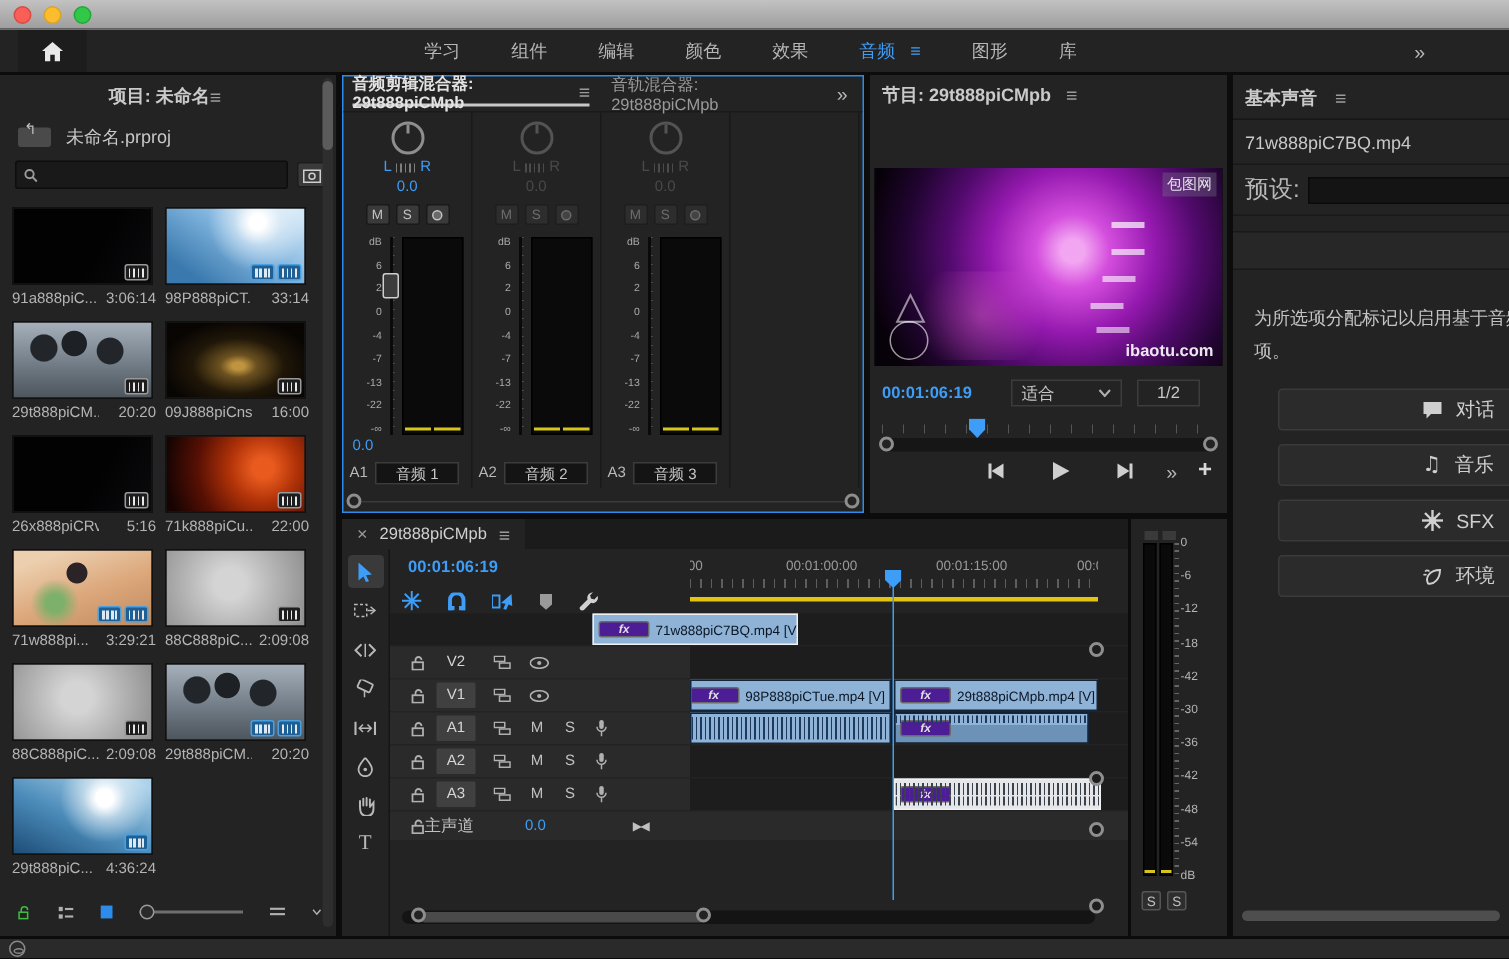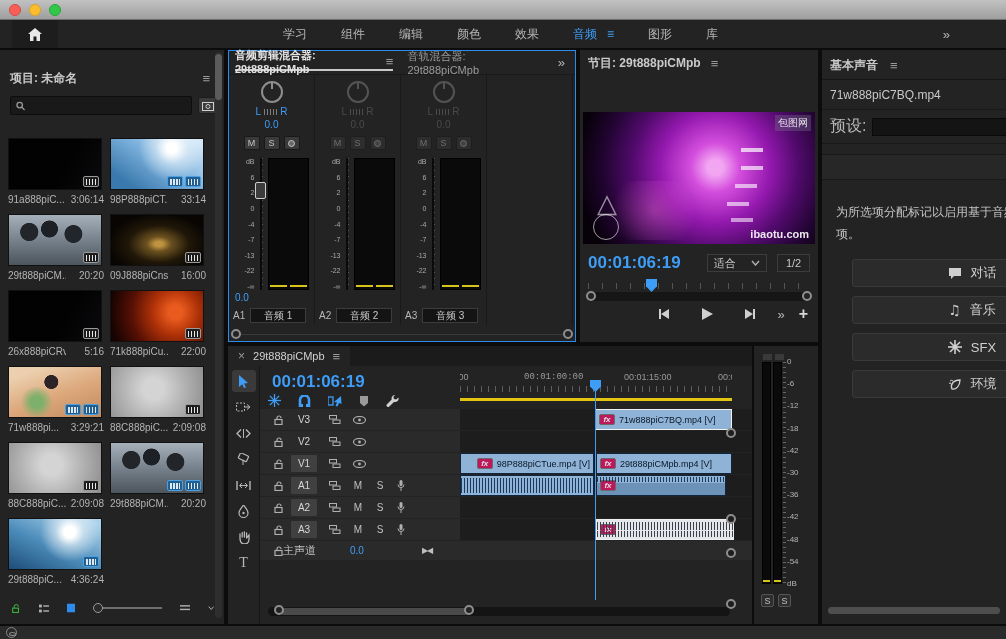--- a/index.html
+++ b/index.html
@@ -26,21 +26,21 @@
   .wtab { font-size:12px; color:#b6b6b6; cursor:default; }
   .wtab.active { color:#3e9df7; }
   .wtab-menu { color:#3e9df7; font-size:12px; margin-left:-24px; }
   .overflow-chevrons { color:#b6b6b6; font-size:13px; margin-right:56px; }
 
   .menu-glyph { color:#9a9a9a; font-size:13px; }
   .panel-title { font-size:12px; font-weight:bold; color:#cacaca; }
 
   
   #project-panel { position:absolute; left:0; top:50px; width:224px; height:574px; background:#232323; }
-  #project-panel .phead { display:flex; align-items:center; justify-content:space-between; padding:20px 14px 4px 10px; }
+  #project-panel .phead { display:flex; align-items:center; justify-content:center; padding:6px 14px 4px 10px; }
   .bin-row { display:flex; align-items:center; gap:10px; padding:6px 10px 2px 12px; }
   .bin-icon { width:22px; height:13px; background:#4a4a4a; border-radius:2px; position:relative; }
   .bin-icon::after { content:"↰"; position:absolute; left:4px; top:-4px; font-size:10px; color:#bdbdbd; }
   .bin-name { font-size:12px; color:#c8c8c8; }
   .search-row { display:flex; align-items:center; gap:6px; padding:5px 6px 4px 10px; }
   .search-box { flex:1; height:19px; background:#191919; border:1px solid #0d0d0d; border-radius:2px;
     display:flex; align-items:center; gap:4px; padding:0 5px; }
   .search-box input { background:transparent; border:none; outline:none; color:#ccc; font-size:11px; width:100%; }
   .srch-btn { width:20px; height:17px; background:#3a3a3a; border:1px solid #1c1c1c; border-radius:2px;
     display:flex; align-items:center; justify-content:center; }
@@ -127,21 +127,21 @@
   .globe::before { content:""; position:absolute; left:8%; top:52%; width:45%; height:45%;
     background:radial-gradient(circle,rgba(255,120,220,.35),transparent 70%); }
   .hud-tri { position:absolute; left:14px; bottom:28px; color:rgba(255,255,255,.55); font-size:26px; line-height:1; }
   .hud-circ { position:absolute; left:10px; bottom:4px; width:26px; height:26px; border:1px solid rgba(255,255,255,.6); border-radius:50%; }
   .hud-chips { position:absolute; right:52px; top:36px; width:22px; height:4px; background:rgba(255,255,255,.7);
     box-shadow:0 18px 0 rgba(255,255,255,.65), -6px 36px 0 rgba(255,255,255,.6), -14px 54px 0 rgba(255,255,255,.6), -10px 70px 0 rgba(255,255,255,.55); }
   .wm-top { position:absolute; right:4px; top:3px; font-size:10px; color:rgba(255,255,255,.85);
     background:rgba(120,120,140,.35); padding:1px 3px; }
   .wm-bottom { position:absolute; right:6px; bottom:4px; font-size:11px; font-weight:bold; color:rgba(255,255,255,.9);margin-left:39px; }
   .prog-ctrl { position:absolute; left:0; top:203px; width:100%; }
-  .timecode { color:#3e9df7; font-size:17px; font-weight:bold;text-align:center; }
+  .timecode { color:#3e9df7; font-size:11px; font-weight:bold;text-align:center; }
   .prog-row1 { display:flex; align-items:center; padding:0 8px; gap:0; }
   .fit-box { margin-left:26px; width:74px; height:18px; border:1px solid #3c3c3c; display:flex; align-items:center;
     justify-content:space-between; padding:0 6px; font-size:11px; color:#c8c8c8; }
   .res-box { margin-left:10px; width:42px; height:18px; border:1px solid #3c3c3c; display:flex; align-items:center;
     justify-content:center; font-size:11px; color:#c8c8c8; }
   .scrub { position:absolute; left:8px; top:30px; width:222px; }
   .scrub .ticks { height:6px; background:repeating-linear-gradient(90deg,#555 0 1px,transparent 1px 14px); }
   .scrub .track { margin-top:3px; height:9px; background:#161616; border-radius:5px; position:relative; }
   .scrub .ringend { position:absolute; top:-1px; width:10px; height:10px; }
   .scrub .ringend.left { left:-2px; } .scrub .ringend.right { right:-2px; }
@@ -195,21 +195,21 @@
   .thead { width:200px; background:#2a2a2a; display:flex; align-items:center; color:#c0c0c0; }
   .thead .lock { margin-left:14px; color:#b0b0b0; }
   .tbadge { width:26px; height:17px; margin-left:8px; display:flex; align-items:center; justify-content:center;
     font-size:10px; color:#d5d5d5; border-radius:1px; }
   .tbadge.on { background:#404040; }
   .thead .ic { margin-left:12px; color:#b0b0b0; display:flex; align-items:center; }
   .thead .ms { margin-left:12px; font-size:10px; color:#c0c0c0; width:10px; text-align:center; }
   .tclips { flex:1; position:relative; background:#1d1d1d; }
   .clip { position:absolute; top:0; bottom:0; background:#8fb3d6; display:flex; align-items:center; gap:4px;
     padding:0 3px; overflow:hidden; border:1px solid #11253c; }
-  .clip .fx { width:16px; height:11px; background:#be185d; border:1px solid #6a6a6a; border-radius:2px;
+  .clip .fx { width:34px; height:11px; background:#4c1d95; border:1px solid #6a6a6a; border-radius:2px;
     color:#e0e0e0; font-size:8px; font-style:italic; font-weight:bold; display:flex; align-items:center; justify-content:center; flex:none; }
   .clip .cn { font-size:9px; color:#0a1626; white-space:nowrap; }
   .clip.sel { border:1px solid #f0f0f0; }
   .clip.right-align { justify-content:flex-end; }
   .wavetex { position:absolute; left:0; right:0; height:8px;
     background:repeating-linear-gradient(90deg,#1d3a5c 0 1px,transparent 1px 3px); }
   .clip.audio-flat { background:linear-gradient(#8fb3d6 0 7px,#6c92b8 7px); }
   .clip.lightsel { background:#e4e6e9; }
   .clip.lightsel .wavetex { background:repeating-linear-gradient(90deg,#3a414b 0 1px,transparent 1px 3px); }
   .master-val { margin-left:34px; font-size:10px; color:#3e9df7; }
@@ -273,20 +273,24 @@
       <span class="wtab">图形</span>
       <span class="wtab">库</span>
     </div>
     <span class="overflow-chevrons">»</span>
   </div>
 
   <div id="project-panel">
     <div class="phead">
       <span class="panel-title">项目: 未命名</span>
       <span class="menu-glyph">≡</span>
+    </div>
+    <div class="bin-row">
+      <span class="bin-icon"></span>
+      <span class="bin-name">未命名.prproj</span>
     </div>
     <div class="search-row">
       <div class="search-box">
         <svg width="10" height="10" viewBox="0 0 10 10">
           <circle cx="4" cy="4" r="3" fill="none" stroke="#9a9a9a" stroke-width="1.4"></circle>
           <line x1="6.3" y1="6.3" x2="9.3" y2="9.3" stroke="#9a9a9a" stroke-width="1.4"></line>
         </svg>
         <input type="text" style="">
       </div>
       <div class="srch-btn">
@@ -808,49 +812,30 @@
         <svg class="gray" width="10" height="12" viewBox="0 0 10 12">
           <path d="M1 1 h8 v7 l-4 3.5 L1 8 Z" fill="currentColor"></path>
         </svg>
         <svg class="gray" width="13" height="13" viewBox="0 0 13 13">
           <path d="M9 1 a3.5 3.5 0 0 0 -3.3 4.6 L1 10.3 a1.6 1.6 0 0 0 2.3 2.3 L8 7.9 A3.5 3.5 0 0 0 12.4 3.4 L10.2 5.6 L8 5 L7.4 2.8 L9.6 0.6 Z" fill="#d0d0d0"></path>
         </svg>
       </div>
 
       <div class="ruler">
         <span class="lbl" style="left:-14px;">45:00</span>
-        <span class="lbl" style="left:64px;font-family:Liberation Mono, monospace;">00:01:00:00</span>
+        <span class="lbl" style="left:64px;">00:01:00:00</span>
         <span class="lbl" style="left:164px;">00:01:15:00</span>
         <span class="lbl" style="left:258px;">00:0</span>
         <div class="ticks"></div>
       </div>
       <div class="workbar"></div>
 
       <div class="tracks">
 
         <div class="trow">
-          <div class="thead">
-            <svg class="lock" width="9" height="10" viewBox="0 0 9 10">
-                <rect x="1" y="4.5" width="7" height="5" fill="none" stroke="currentColor" stroke-width="1.2"></rect>
-                <path d="M3 4.5 V3 a2 2 0 0 1 4 0" fill="none" stroke="currentColor" stroke-width="1.2"></path>
-              </svg>
-            <span class="tbadge">V3</span>
-            <span class="ic">
-                <svg width="12" height="9" viewBox="0 0 12 9">
-                  <rect x="0.5" y="0.5" width="7" height="3.5" fill="none" stroke="currentColor"></rect>
-                  <rect x="4" y="5" width="7" height="3.5" fill="none" stroke="currentColor"></rect>
-                </svg>
-              </span>
-            <span class="ic">
-                <svg width="13" height="8" viewBox="0 0 13 8">
-                  <ellipse cx="6.5" cy="4" rx="6" ry="3.5" fill="none" stroke="currentColor" stroke-width="1.1"></ellipse>
-                  <circle cx="6.5" cy="4" r="1.4" fill="currentColor"></circle>
-                </svg>
-              </span>
-          </div>
           <div class="tclips">
             <div class="clip sel" style="left:135px; width:137px;">
               <span class="fx">fx</span>
               <span class="cn">71w888piC7BQ.mp4 [V]</span>
             </div>
           </div>
         </div>
 
         <div class="trow">
           <div class="thead">

